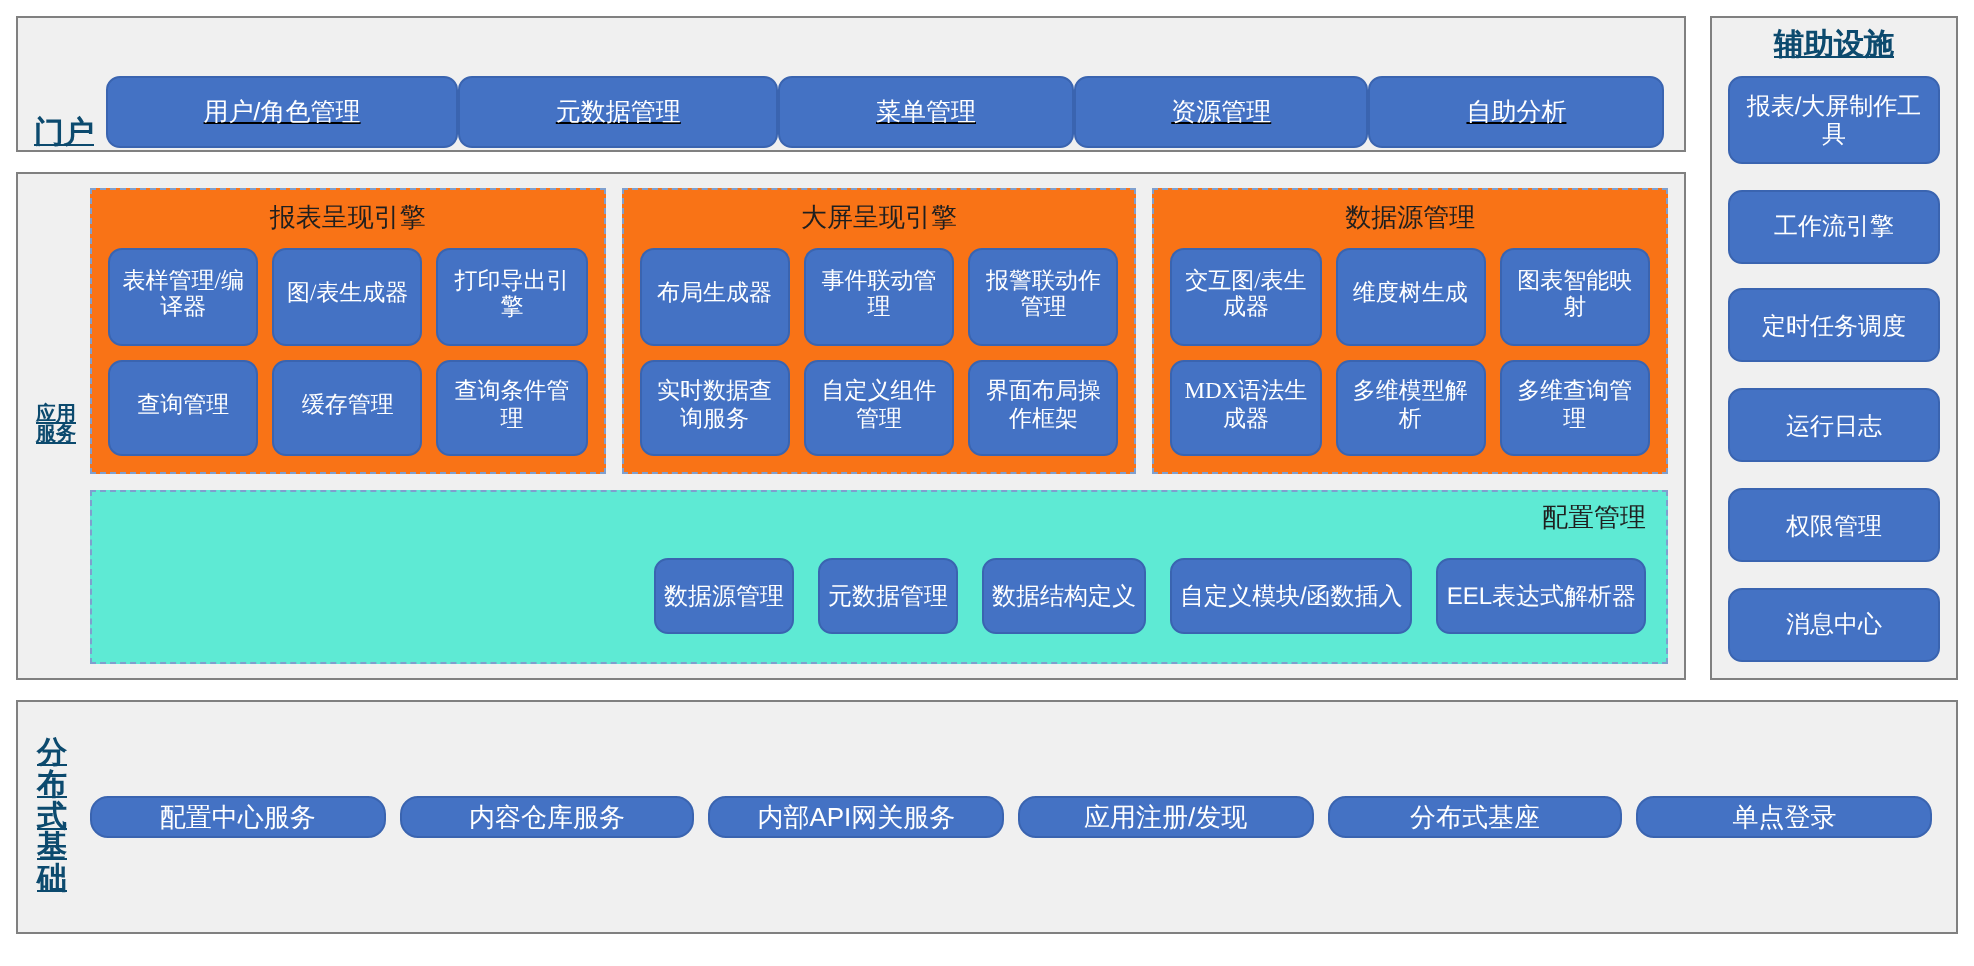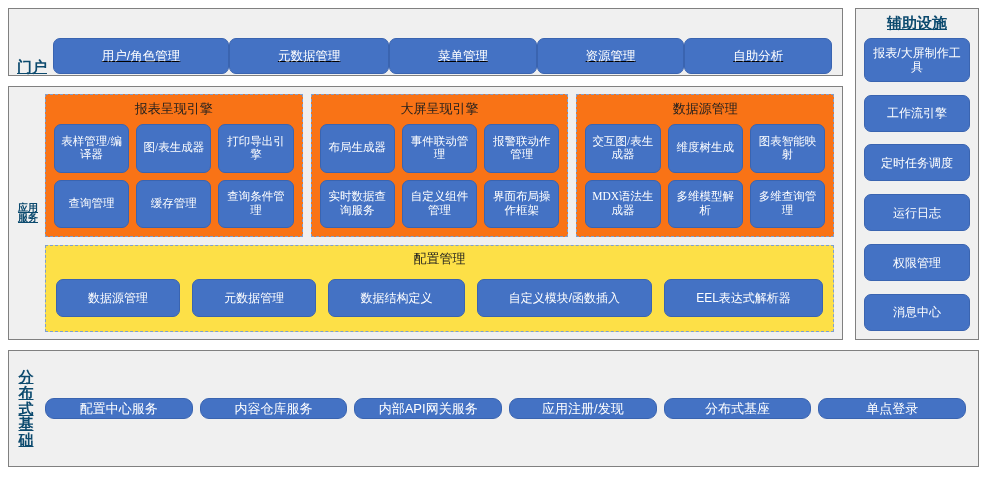--- a/index.html
+++ b/index.html
@@ -182,26 +182,27 @@
     gap: 7px;
   }
   .engine-grid .btn {
     font-size: 11.5px;
     width: 100%;
     height: 100%;
   }
 
   #config-block {
     flex: 1 1 auto;
-    background: #fde047;
+    background: #5eead4;
     border: 1px dashed #7f9fce;
     box-sizing: border-box;
     padding: 4px 10px 8px 10px;
     display: flex;
     flex-direction: column;
+    align-items: flex-end;
   }
   #config-title {
     text-align: center;
     font-size: 13px;
     color: #1f1f1f;
     margin-bottom: 5px;
   }
   #config-row {
     flex: 1 1 auto;
     display: flex;

